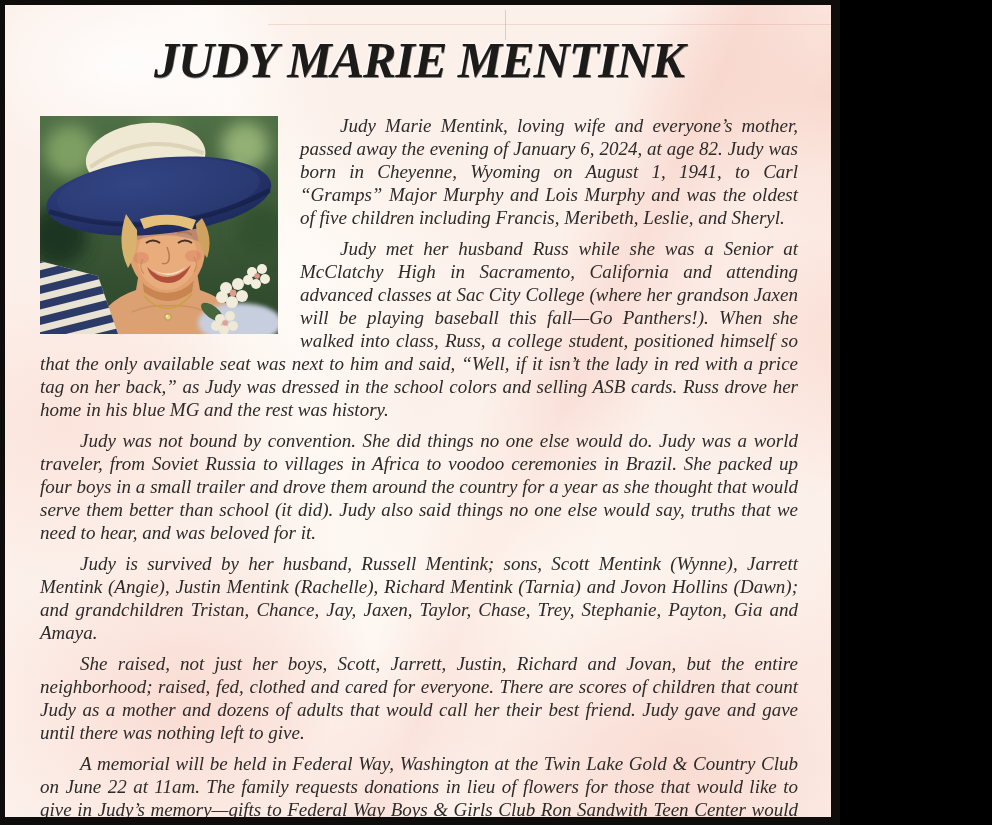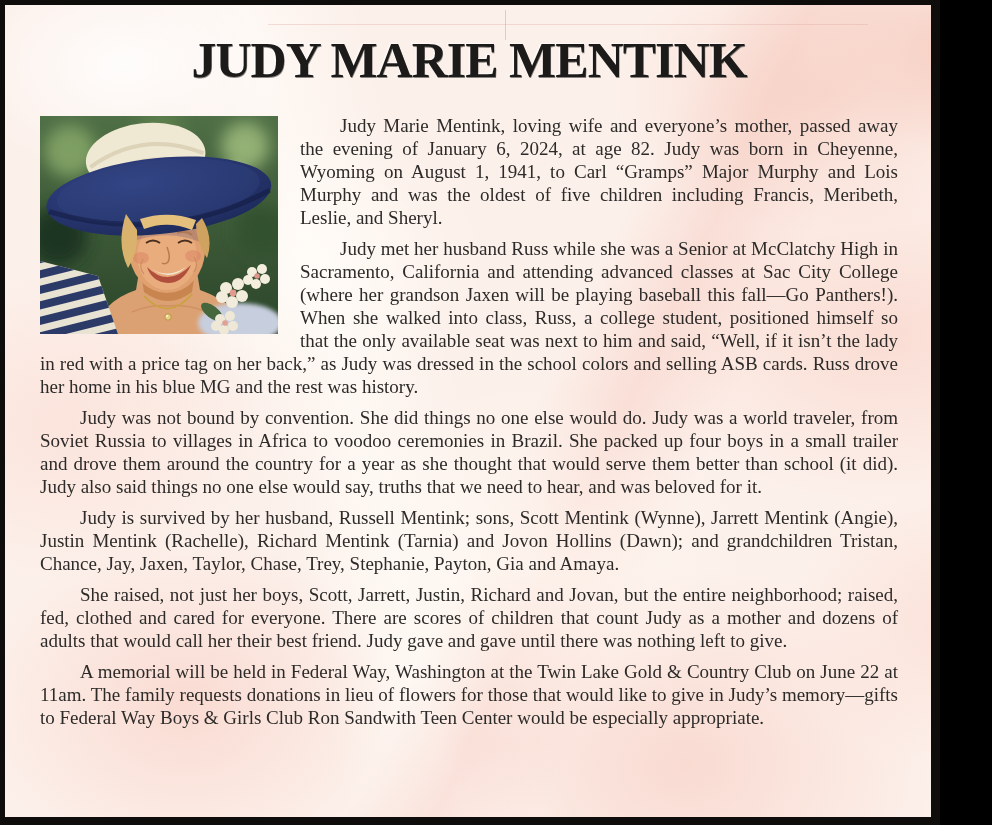--- a/index.html
+++ b/index.html
@@ -1,22 +1,23 @@
 <!DOCTYPE html>
 <html><head>
 <meta charset="utf-8">
 <style>
   html,body { margin:0; padding:0; background:#000; }
   .frame {
     box-sizing:border-box;
-    width:940px; height:825px;
+    width:840px; height:825px;
     border-style:solid;
     border-color:#0e0d0b;
     border-width:5px 9px 8px 5px;
     overflow:hidden;
+    font-style:italic;
   }
   .page {
     position:relative;
     box-sizing:border-box;
     width:100%; height:100%;
     padding:0 33px 0 35px;
     overflow:hidden;
     background-color:#fcf0ea;
     background-image:
       radial-gradient(240px 160px at 120px 60px,  rgba(255,255,255,0.85), rgba(255,255,255,0) 70%),

